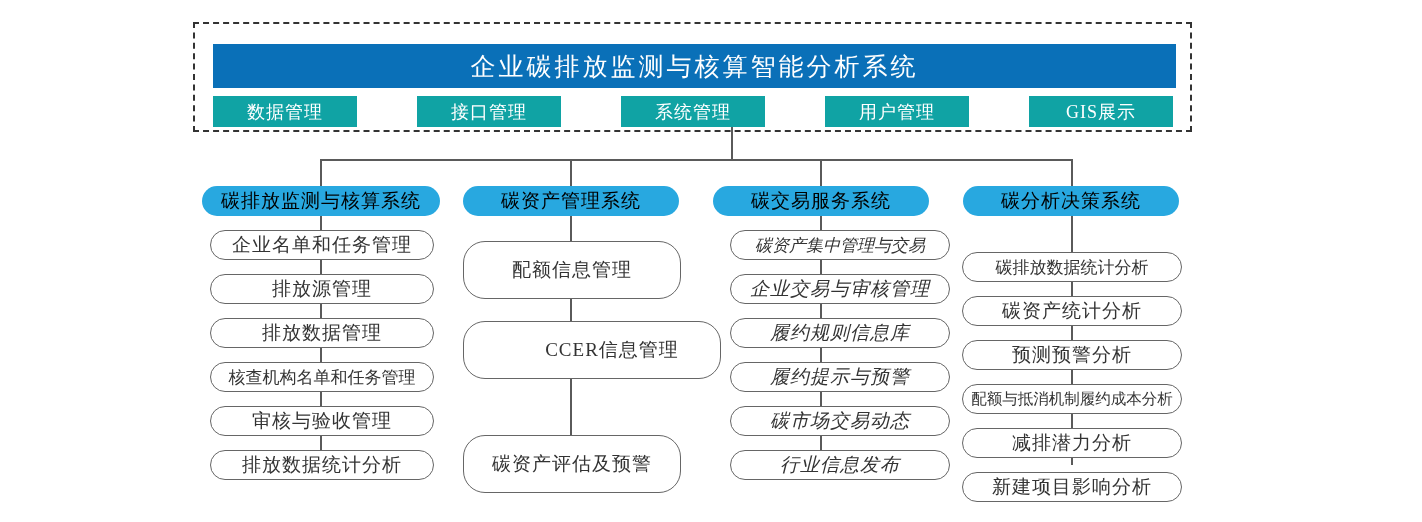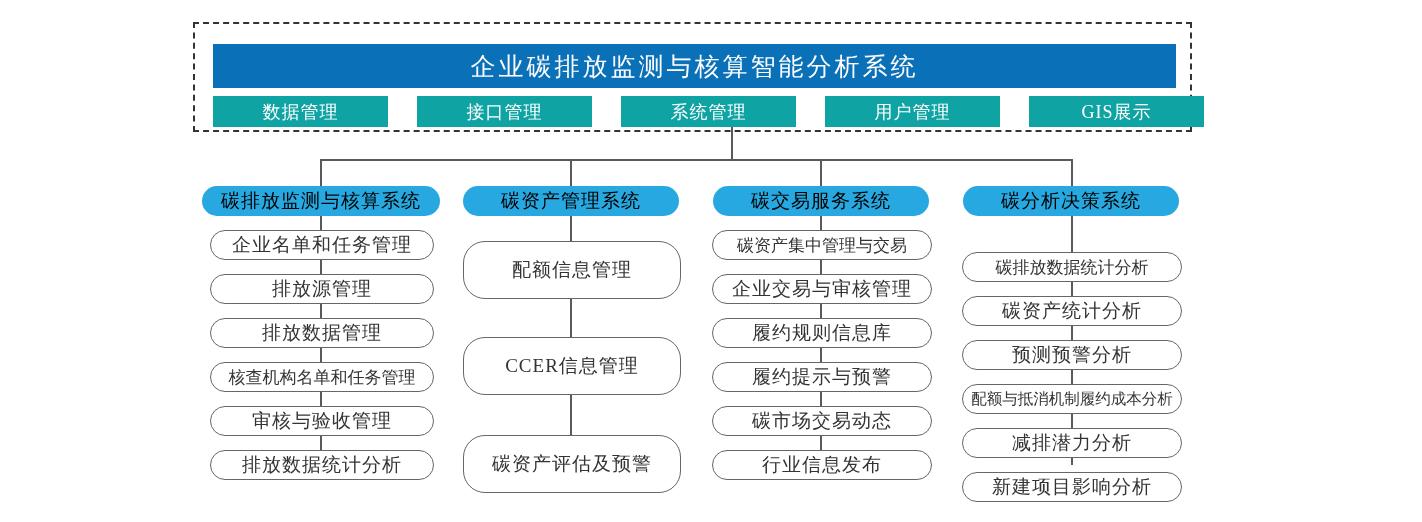--- a/index.html
+++ b/index.html
@@ -10,21 +10,21 @@
   .dashed-frame {
     position:absolute; left:193px; top:22px; width:999px; height:110px;
     border:2px dashed #333333; box-sizing:border-box; background:transparent;
   }
   .title-bar {
     position:absolute; left:213px; top:44px; width:963px; height:44px;
     background:#0a70b8; color:#ffffff; font-size:25px; letter-spacing:3px;
     display:flex; align-items:center; justify-content:center; white-space:nowrap;
   }
   .top-btn {
-    position:absolute; top:96px; width:175px; height:31px;
+    position:absolute; top:96px; width:144px; height:31px;
     background:#10a3a4; color:#ffffff; font-size:18px; letter-spacing:1px;
     display:flex; align-items:center; justify-content:center; white-space:nowrap;
   }
   .line { position:absolute; background:#5a5a5a; z-index:0; }
   .col-header {
     position:absolute; top:186px; height:30px; border-radius:15px;
     background:#28a8e0; color:#000000; font-size:19px; letter-spacing:1px;
     display:flex; align-items:center; justify-content:center;
     white-space:nowrap; z-index:2;
   }
@@ -33,31 +33,31 @@
     background:#ffffff; color:#333333; font-size:19px; letter-spacing:1px;
     display:flex; align-items:center; justify-content:center;
     white-space:nowrap; z-index:1; box-sizing:content-box;
   }
   .item.tall { height:56px; border-radius:22px; }
   .item.tight { font-size:17px; letter-spacing:0; }
   .item.vtight { font-size:15.5px; letter-spacing:0; }
   
   .c1 { left:210px; width:222px; }
   .c2 { left:463px; width:216px;margin-top:13px; }
-  .c3 { left:712px; width:218px; }
+  .c3 { left:730px; width:218px;font-style:italic; }
   .c4 { left:962px; width:218px;margin-top:22px; }
   .h1 { left:202px; width:238px; }
   .h2 { left:463px; width:216px; }
   .h3 { left:713px; width:216px; }
   .h4 { left:963px; width:216px; }
   
   .r0 { top:230px; } .r1 { top:274px; } .r2 { top:318px; }
   .r3 { top:362px; } .r4 { top:406px; } .r5 { top:450px; }
   
-  .t0 { top:228px; } .t1 { top:324px; } .t2 { top:422px;text-align:center; }
+  .t0 { top:228px; } .t1 { top:308px;padding-left:40px; } .t2 { top:422px;text-align:center; }
 </style>
 </head>
 <body>
 
 <div class="canvas">
 
   <div class="dashed-frame"></div>
 
   <div class="title-bar">企业碳排放监测与核算智能分析系统</div>
 

